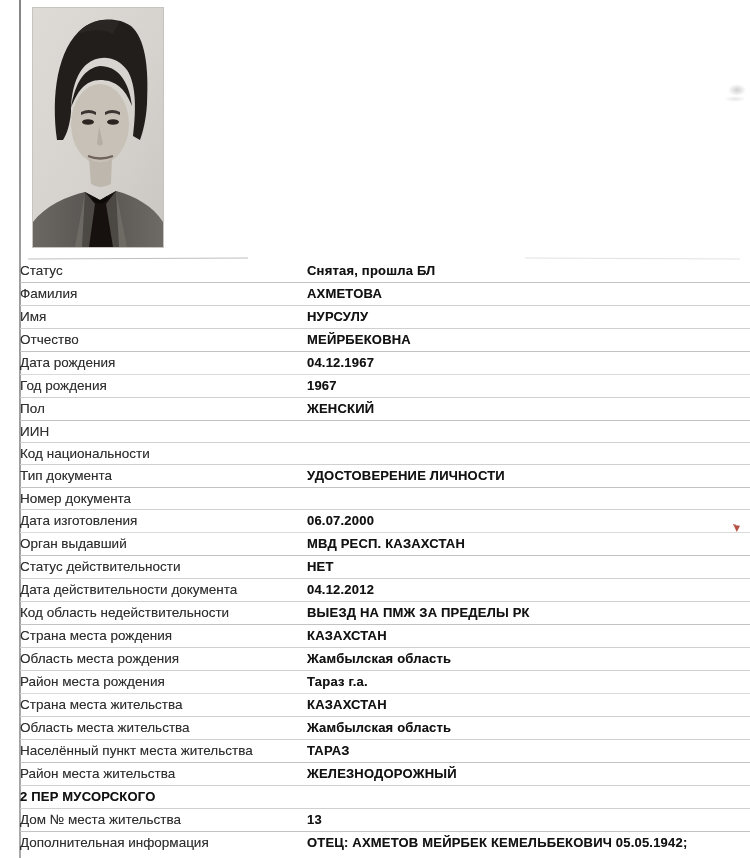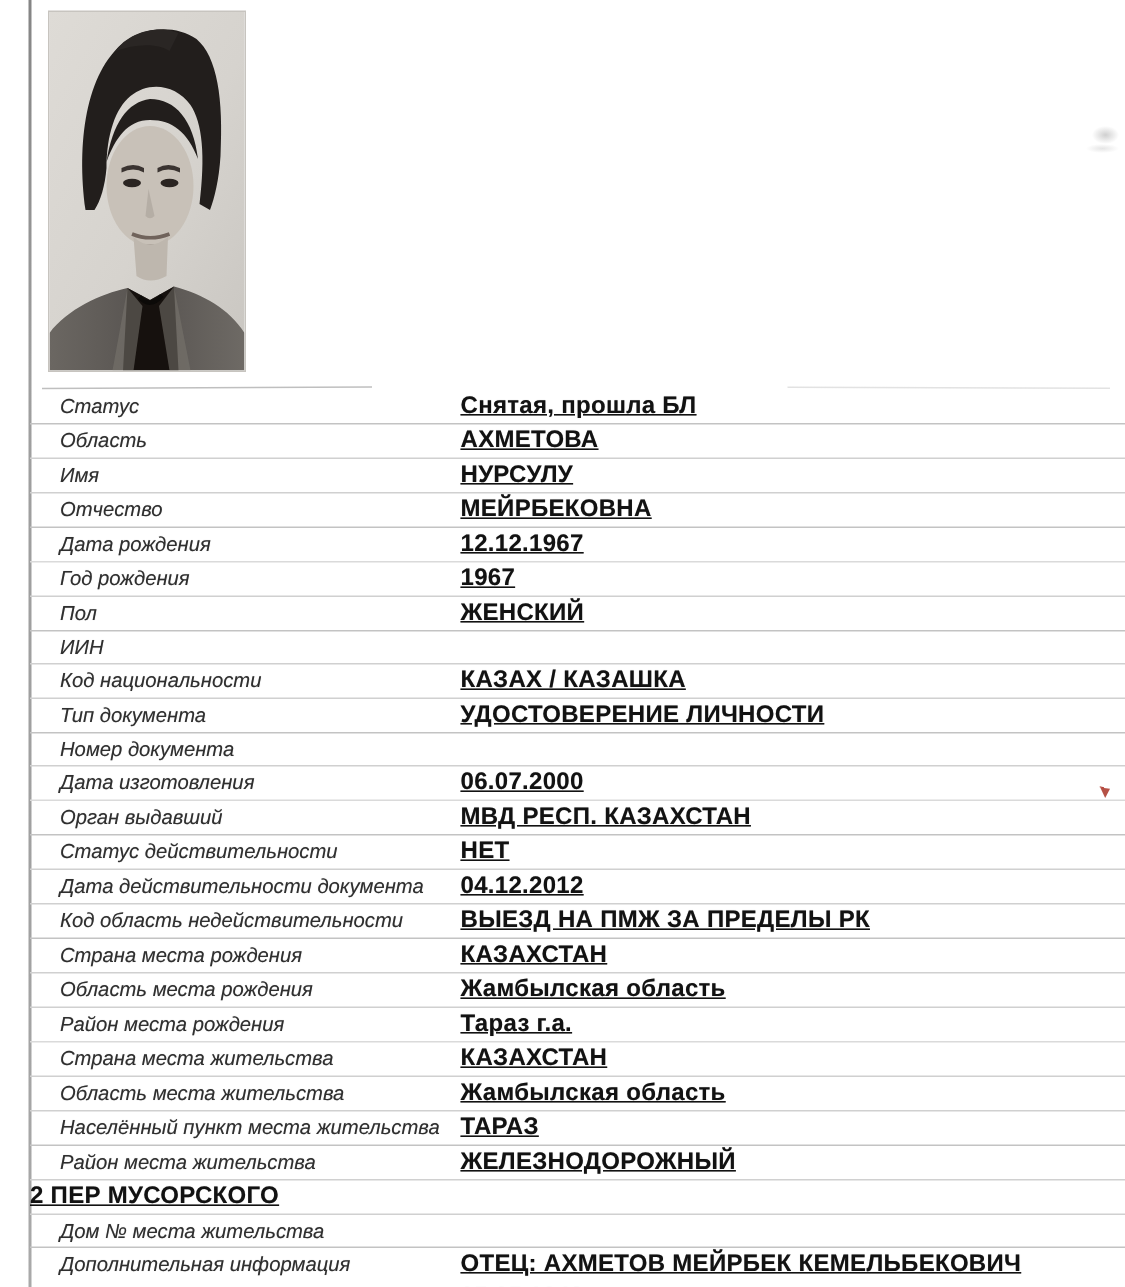--- a/index.html
+++ b/index.html
@@ -44,31 +44,29 @@
   }
   .partial-line.right{left:505px;width:215px;opacity:.45;transform:rotate(.2deg);}
   .row{
     display:flex;align-items:flex-start;min-height:21.4px;box-sizing:border-box;
     border-bottom:1px solid var(--line-gray);
   }
   .row:nth-child(3n){border-bottom-color:#c3c3c3;}
   .row:nth-child(7n){border-bottom-color:#dadada;}
   .row:last-child{border-bottom:none;}
   .label{
-    width:287px;flex:0 0 287px;padding-left:20px;box-sizing:border-box;
+    width:287px;flex:0 0 287px;box-sizing:border-box;
     font-size:13.5px;line-height:21px;color:var(--label-color);
     text-shadow:0 0 .5px rgba(60,60,60,.45);
     white-space:nowrap;
-    font-style:italic;
   }
   .value{
-    flex:1;font-size:16px;line-height:21px;font-weight:bold;color:var(--value-color);
+    flex:1;font-size:13px;line-height:21px;font-weight:bold;color:var(--value-color);
     text-shadow:0 0 .5px rgba(0,0,0,.4);
     letter-spacing:.2px;
-    text-decoration:underline;
   }
   .value div{line-height:22px;}
   
   .red-mark{position:absolute;left:733px;top:524px;width:8px;height:9px;}
   .red-mark svg{display:block;width:100%;height:100%;}
 </style>
 </head>
 <body>
 
 <div class="page">
@@ -131,21 +129,21 @@
     <div class="partial-line right"></div>
 
     <div class="row">
       <span class="label">Статус</span>
       <span class="value">
           <div>Снятая, прошла БЛ</div>
         </span>
     </div>
 
     <div class="row">
-      <span class="label">Область</span>
+      <span class="label">Фамилия</span>
       <span class="value">
           <div>АХМЕТОВА</div>
         </span>
     </div>
 
     <div class="row">
       <span class="label">Имя</span>
       <span class="value">
           <div>НУРСУЛУ</div>
         </span>
@@ -154,21 +152,21 @@
     <div class="row">
       <span class="label">Отчество</span>
       <span class="value">
           <div>МЕЙРБЕКОВНА</div>
         </span>
     </div>
 
     <div class="row">
       <span class="label">Дата рождения</span>
       <span class="value">
-          <div>12.12.1967</div>
+          <div>04.12.1967</div>
         </span>
     </div>
 
     <div class="row">
       <span class="label">Год рождения</span>
       <span class="value">
           <div>1967</div>
         </span>
     </div>
 
@@ -181,23 +179,20 @@
 
     <div class="row">
       <span class="label">ИИН</span>
       <span class="value">
           <div></div>
         </span>
     </div>
 
     <div class="row">
       <span class="label">Код национальности</span>
-      <span class="value">
-          <div>КАЗАХ / КАЗАШКА</div>
-        </span>
     </div>
 
     <div class="row">
       <span class="label">Тип документа</span>
       <span class="value">
           <div>УДОСТОВЕРЕНИЕ ЛИЧНОСТИ</div>
         </span>
     </div>
 
     <div class="row">
@@ -292,20 +287,23 @@
     </div>
 
     <div class="row">
       <span class="value">
           <div>2 ПЕР МУСОРСКОГО</div>
         </span>
     </div>
 
     <div class="row">
       <span class="label">Дом № места жительства</span>
+      <span class="value">
+          <div>13</div>
+        </span>
     </div>
 
     <div class="row">
       <span class="label">Дополнительная информация</span>
       <span class="value">
           <div>ОТЕЦ: АХМЕТОВ МЕЙРБЕК КЕМЕЛЬБЕКОВИЧ 05.05.1942;</div>
           <div>МАТЬ: АХМЕТОВА ДАМЕГУЛЬ БАЛГАБАЕВНА 10.03.1939</div>
         </span>
     </div>
   </div>

